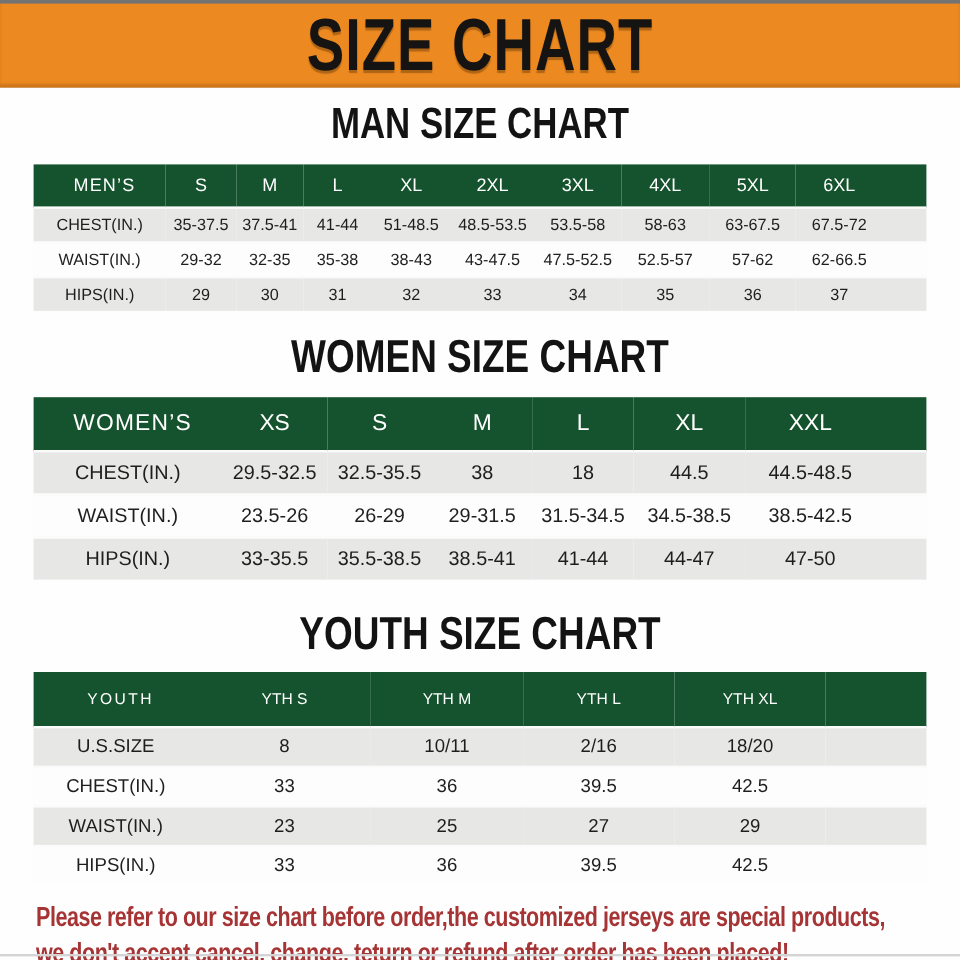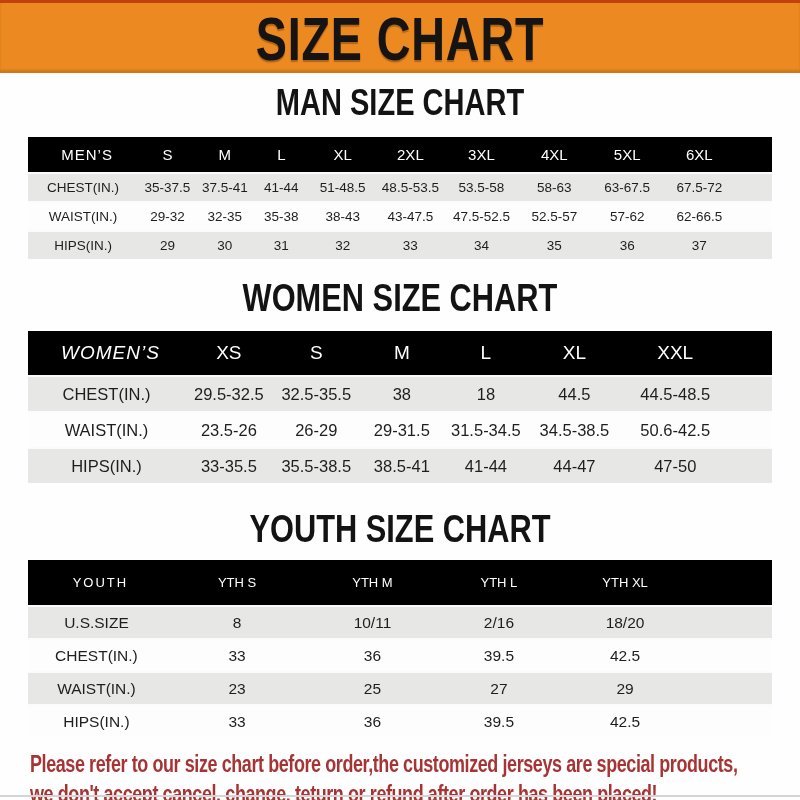--- a/index.html
+++ b/index.html
@@ -6,21 +6,21 @@
   body{
     width:800px;height:800px;overflow:hidden;
     background:#ffffff;
     font-family:"Liberation Sans", sans-serif;
   }
   .page{position:relative;width:800px;height:800px;background:#fefefe;}
 
   
   .banner{
     height:73px;background:#ec8a21;
-    border-top:3px solid #c2410c;
+    border-top:3px solid #737373;
     box-sizing:border-box;
     display:flex;align-items:center;justify-content:center;
     box-shadow:inset 0 -3px 2px rgba(120,60,0,.25);
   }
   .banner-title{
     font-size:57px;font-weight:bold;color:#161412;line-height:1;
     letter-spacing:1px;
     transform:scale(.82,1.08);
     text-shadow:0 2px 1px rgba(60,30,0,.35);
     white-space:nowrap;
@@ -36,38 +36,38 @@
   .sec-youth .section-heading{margin-top:29px;font-size:35px;transform:scale(.88,1.1);}
 
   
   table.size-table{
     width:744px;margin-left:28px;border-collapse:collapse;table-layout:fixed;
   }
   .sec-man  table.size-table{margin-top:17px;}
   .sec-women table.size-table{margin-top:16px;}
   .sec-youth table.size-table{margin-top:14px;}
 
-  tr.hdr{background:#000000;color:#ffffff;}
+  tr.hdr{background:#14532d;color:#ffffff;}
   tr.hdr th{font-weight:normal;vertical-align:middle;text-align:center;white-space:nowrap;}
   th.corner{text-align:left;padding-left:9px;font-weight:bold;letter-spacing:1px;white-space:nowrap;}
 
   tbody tr{border-top:2px solid #fbfbfb;}
   tbody tr.shade{background:#e7e7e6;}
   tbody tr.plain{background:#fdfdfd;}
   tbody th,tbody td{
     font-weight:normal;text-align:center;vertical-align:middle;
     color:#1e1e1e;white-space:nowrap;
   }
 
   .t-men tr.hdr th{height:33px;font-size:15px;}
   .t-men th.corner{font-size:25px;}
   .t-men tbody th,.t-men tbody td{height:25px;font-size:13.5px;}
 
   .t-women tr.hdr th{height:42px;font-size:19px;}
-  .t-women th.corner{font-size:26px;font-style:italic;}
+  .t-women th.corner{font-size:26px;}
   .t-women tbody th,.t-women tbody td{height:32px;font-size:16.5px;}
 
   .t-youth tr.hdr th{height:43px;font-size:13px;}
   .t-youth th.corner{font-size:26px;letter-spacing:2px;}
   .t-youth tbody th,.t-youth tbody td{height:29px;font-size:15.5px;margin-left:20px;}
 
   
   .note{margin:12px 0 0 30px;color:#a63435;}
   .note-line{
     font-size:23px;font-weight:bold;line-height:30px;letter-spacing:-.5px;
@@ -197,21 +197,21 @@
             <td>44.5-48.5</td>
             <td></td>
           </tr>
           <tr class="plain">
             <th>WAIST(IN.)</th>
             <td>23.5-26</td>
             <td>26-29</td>
             <td>29-31.5</td>
             <td>31.5-34.5</td>
             <td>34.5-38.5</td>
-            <td>50.6-42.5</td>
+            <td>38.5-42.5</td>
             <td></td>
           </tr>
           <tr class="shade">
             <th>HIPS(IN.)</th>
             <td>33-35.5</td>
             <td>35.5-38.5</td>
             <td>38.5-41</td>
             <td>41-44</td>
             <td>44-47</td>
             <td>47-50</td>

